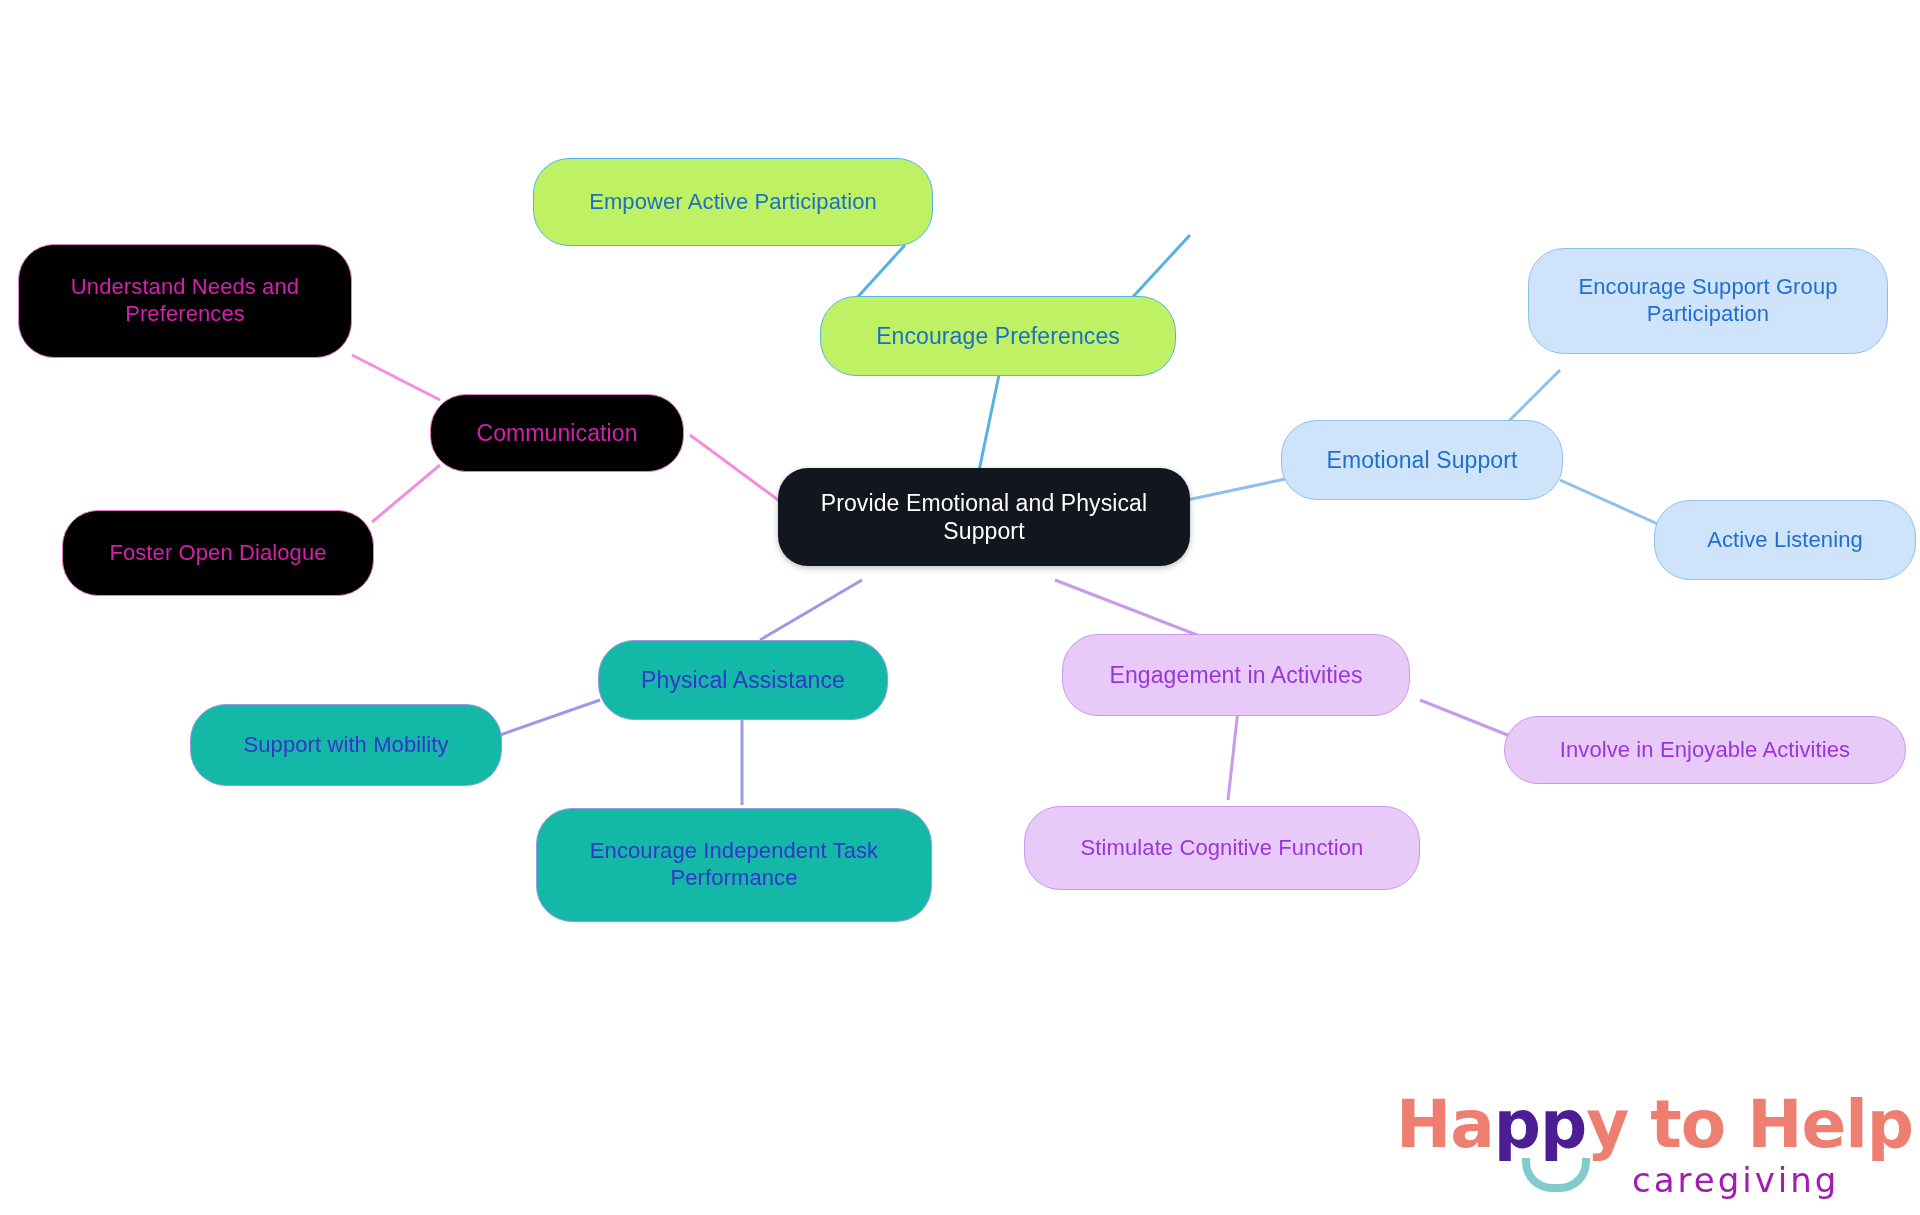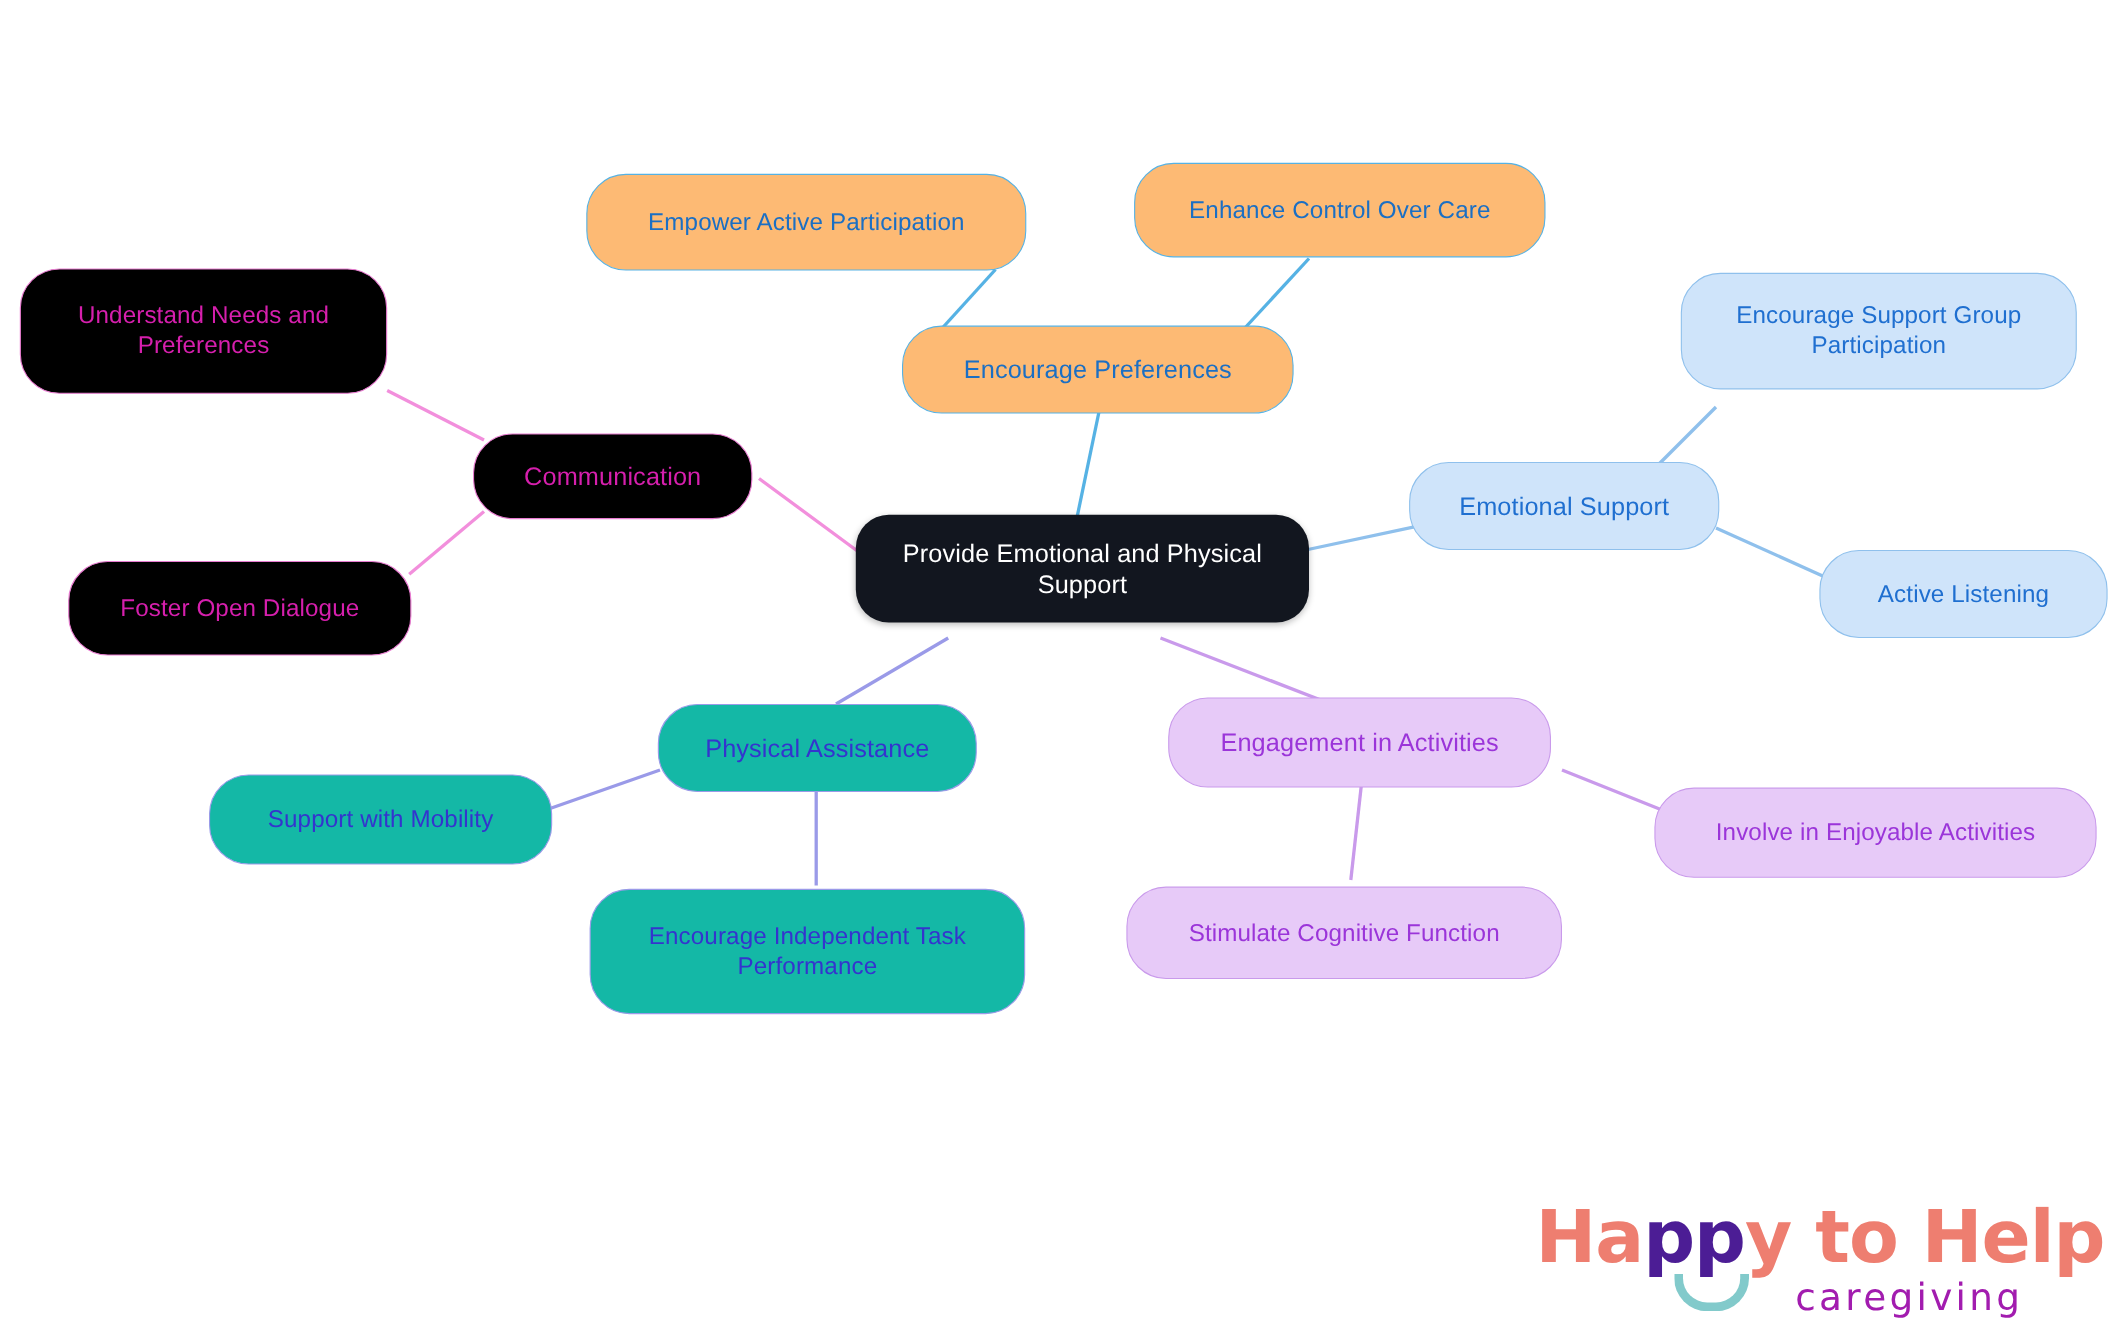--- a/index.html
+++ b/index.html
@@ -49,21 +49,21 @@
     font-size: 23px;
     color: #ffffff;
     background: #12161f;
     box-shadow: 0 2px 6px rgba(0,0,0,0.25);
   }
   .node.branch { font-size: 23px; }
   .node.leaf   { font-size: 22px; }
 
   
   .c-pink      { background: #000000; border-color: #E87BD0; color: #D61FAD; }
-  .c-blue      { background: #fdba74; border-color: #56B2E4; color: #1B6FC4; }
+  .c-blue      { background: #bef264; border-color: #56B2E4; color: #1B6FC4; }
   .c-paleblue  { background: #CFE4FA; border-color: #8FC0EC; color: #1F6FD0; }
   .c-periwinkle{ background: #14b8a6; border-color: #9A9AE8; color: #3434CE; }
   .c-violet    { background: #E7CAF8; border-color: #C99AEB; color: #9B35D9; }
 
   
   #logo {
     position: absolute;
     left: 1396px;
     top: 1086px;
     width: 500px;
@@ -146,37 +146,36 @@
   <div class="node branch c-pink" style="left:430px; top:394px; width:254px; height:78px;">Communication</div>
 
   <div class="node leaf c-pink" style="left:18px; top:244px; width:334px; height:114px;">Understand Needs and Preferences</div>
 
   <div class="node leaf c-pink" style="left:62px; top:510px; width:312px; height:86px;">Foster Open Dialogue</div>
 
   <div class="node branch c-blue" style="left:820px; top:296px; width:356px; height:80px;">Encourage Preferences</div>
 
   <div class="node leaf c-blue" style="left:533px; top:158px; width:400px; height:88px;">Empower Active Participation</div>
 
-  <div class="node leaf c-blue" style="left:1031px; top:148px; width:374px; height:86px;">Enhance Control Over Care</div>
 
   <div class="node branch c-paleblue" style="left:1281px; top:420px; width:282px; height:80px;">Emotional Support</div>
 
   <div class="node leaf c-paleblue" style="left:1528px; top:248px; width:360px; height:106px;">Encourage Support Group Participation</div>
 
   <div class="node leaf c-paleblue" style="left:1654px; top:500px; width:262px; height:80px;">Active Listening</div>
 
   <div class="node branch c-periwinkle" style="left:598px; top:640px; width:290px; height:80px;">Physical Assistance</div>
 
   <div class="node leaf c-periwinkle" style="left:190px; top:704px; width:312px; height:82px;">Support with Mobility</div>
 
   <div class="node leaf c-periwinkle" style="left:536px; top:808px; width:396px; height:114px;">Encourage Independent Task Performance</div>
 
   <div class="node branch c-violet" style="left:1062px; top:634px; width:348px; height:82px;">Engagement in Activities</div>
 
-  <div class="node leaf c-violet" style="left:1504px; top:716px; width:402px; height:82px;">Involve in Enjoyable Activities</div>
+  <div class="node leaf c-violet" style="left:1504px; top:716px; width:402px; height:68px;">Involve in Enjoyable Activities</div>
 
   <div class="node leaf c-violet" style="left:1024px; top:806px; width:396px; height:84px;">Stimulate Cognitive Function</div>
 
   <div id="logo">
     <div class="logo-main"><span>Ha</span><span class="logo-pp">pp</span><span>y to Help</span></div>
     <div class="logo-smile"></div>
     <div class="logo-sub">caregiving</div>
   </div>
 
 </div>

